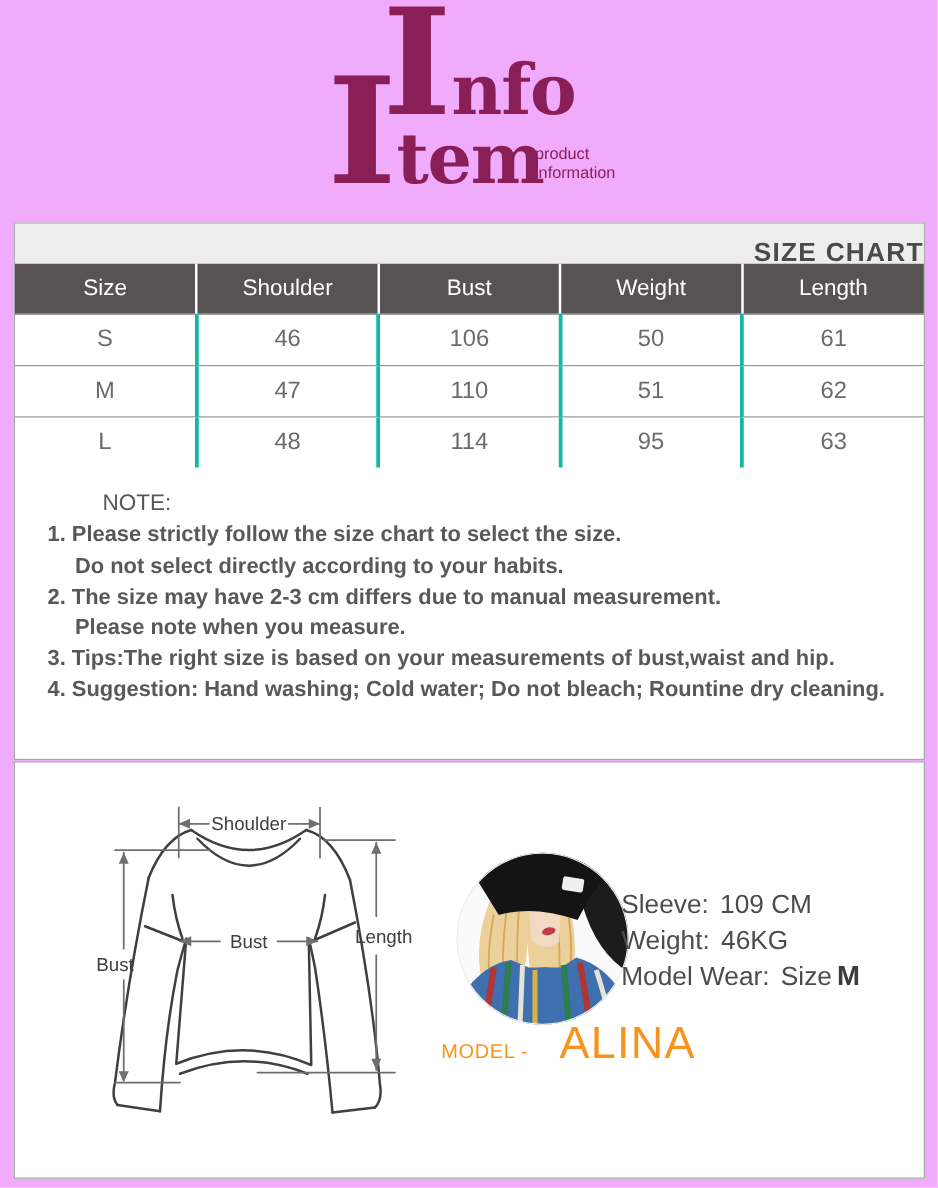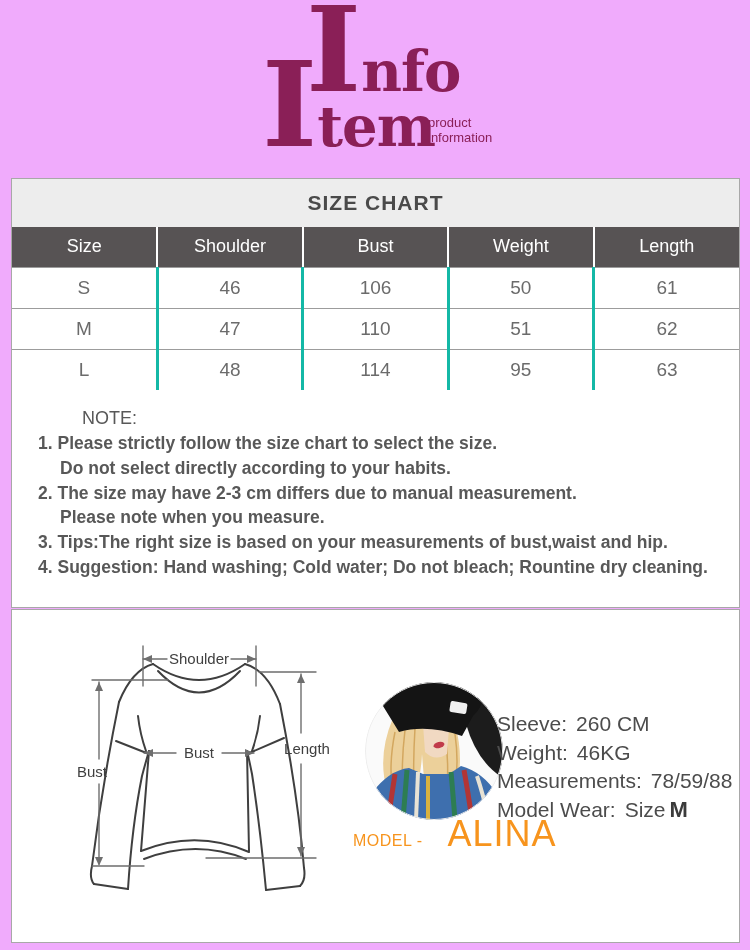--- a/index.html
+++ b/index.html
@@ -22,21 +22,21 @@
   .logo-small{font-size:56px;letter-spacing:-1px;}
   .tagline{position:absolute;left:428px;top:115px;font-size:13px;line-height:15px;
            color:var(--brand-magenta);}
 
   
   .box{position:absolute;left:11px;width:729px;border:1px solid var(--border-gray);background:#fff;}
   .box1{top:178px;height:430px;}
   .box2{top:609px;height:334px;}
 
   
-  .chart-title{height:48px;line-height:48px;text-align:center;background:var(--title-bar-bg);
+  .chart-title{height:32px;line-height:48px;text-align:right;background:var(--title-bar-bg);
                font-size:21px;font-weight:bold;color:#4a4a4a;letter-spacing:1px;}
   table.size-table{width:100%;border-collapse:collapse;table-layout:fixed;}
   .size-table th{background:var(--table-header-bg);color:#fff;font-weight:normal;
                  font-size:18px;height:40px;}
   .size-table th + th{border-left:2px solid #fff;}
   .size-table td{text-align:center;font-size:19px;color:#6b6b6b;height:41px;
                  border-top:1px solid #9c9c9c;}
   .size-table td + td{border-left:3px solid #14b8a6;}
 
   
@@ -227,20 +227,19 @@
         <circle cx="69" cy="69" r="68.5" fill="none" stroke="#ededed"></circle>
       </svg>
     </div>
 
     <div class="model-caption">
       <span class="caption-prefix">MODEL -</span>
       <span class="caption-name">ALINA</span>
     </div>
 
     <div class="model-info">
-        <div class="info-line"><span class="info-label">Sleeve:</span><span class="info-value">260 CM</span></div>
+        <div class="info-line"><span class="info-label">Sleeve:</span><span class="info-value">109 CM</span></div>
         <div class="info-line"><span class="info-label">Weight:</span><span class="info-value">46KG</span></div>
-        <div class="info-line"><span class="info-label">Measurements:</span><span class="info-value">78/59/88</span></div>
         <div class="info-line"><span class="info-label">Model Wear:</span><span class="info-value">Size</span><span class="info-bold">M</span></div>
       </div>
   </section>
 
 </div>
 
 </body></html>

